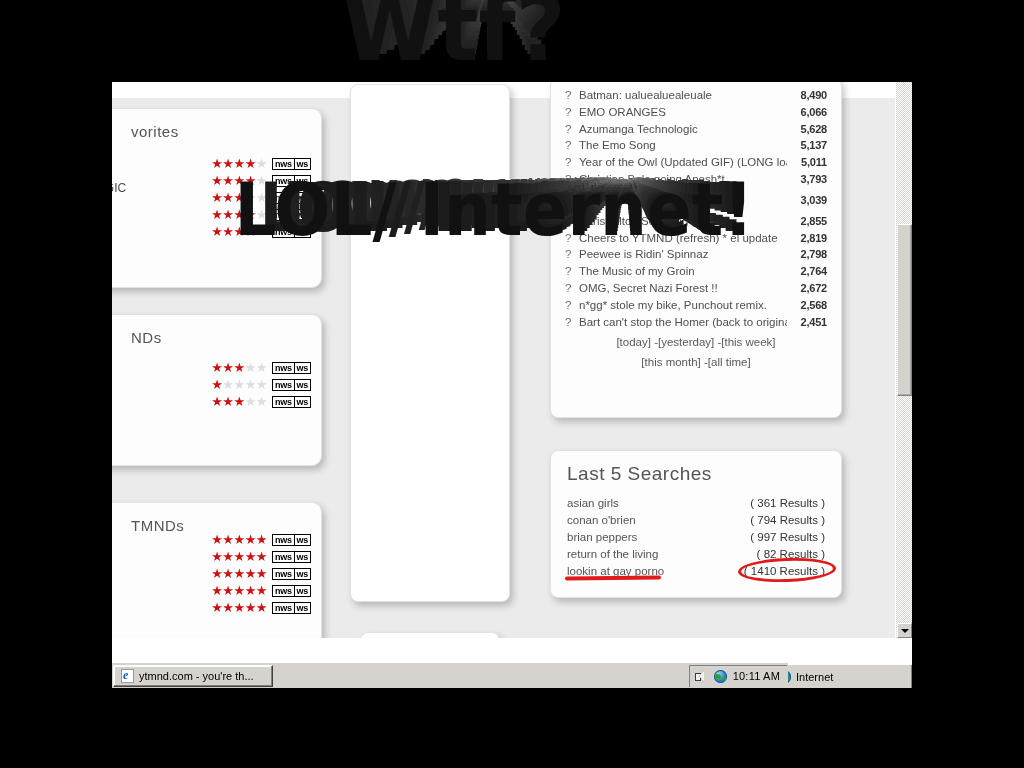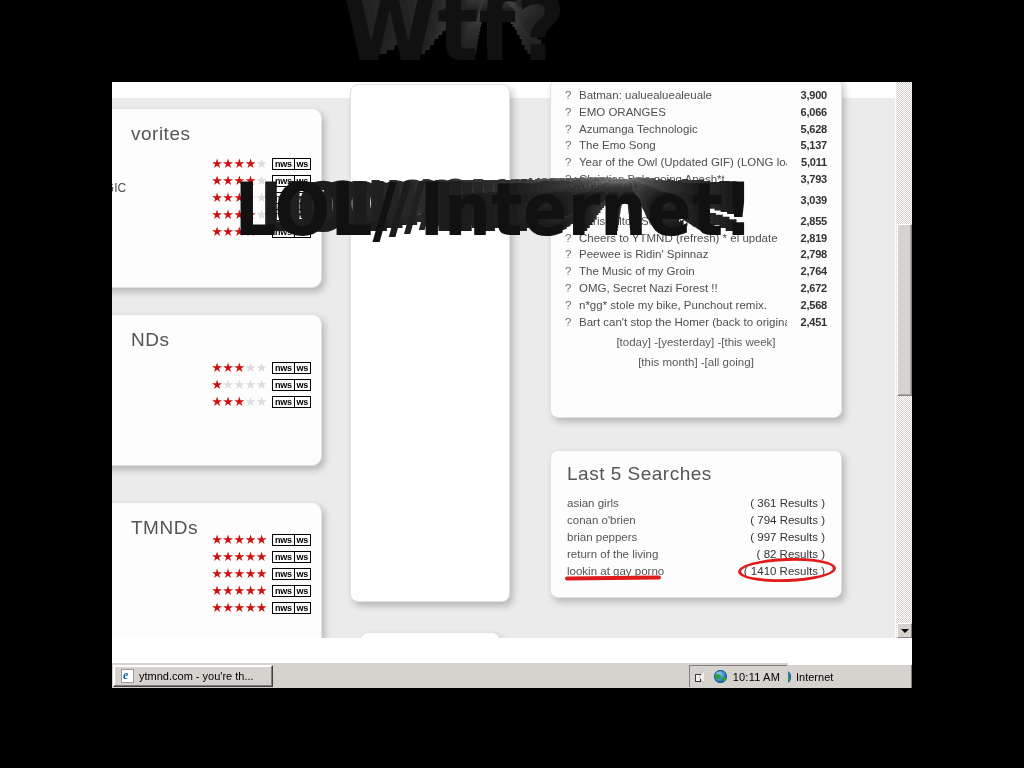--- a/index.html
+++ b/index.html
@@ -87,21 +87,21 @@
 
   
   .card {
     position: absolute;
     background: #fdfdfd;
     border: 1px solid #e2e2e2;
     border-radius: 10px;
     box-shadow: 3px 4px 7px rgba(0,0,0,0.22);
   }
   .card-title {
-    font-size: 19px;
+    font-size: 15px;
     color: #555555;
     letter-spacing: 0.5px;
     font-weight: normal;
     margin: 0;
     padding: 0;
   }
 
   
   #card-favorites { left: -90px; top: 26px; width: 300px; height: 180px; }
   #card-nds       { left: -90px; top: 232px; width: 300px; height: 152px; }
@@ -260,21 +260,21 @@
     background: #2f9e3f; border-radius: 50%;
   }
 
   
   #taskbar {
     position: absolute;
     left: 112px; top: 662px;
     width: 676px; height: 26px;
     background: #d6d3ce;
     border-top: 1px solid #ffffff;
-    display: flex; 
+    display: flex; align-items: center;
     padding: 2px 1px;
   }
   #task-button {
     height: 22px;
     min-width: 160px;
     background: #d6d3ce;
     border-top: 1px solid #ffffff;
     border-left: 1px solid #ffffff;
     border-right: 1px solid #404040;
     border-bottom: 1px solid #404040;
@@ -494,21 +494,21 @@
       </div>
 
       <div class="card" id="card-center"></div>
       <div class="card" id="card-bottom-stub"></div>
 
       <div class="card" id="card-topviewed">
         <div class="hit-list" id="hit-list">
             <div class="hit-row">
               <span class="hit-q">?</span>
               <span class="hit-name">Batman: ualuealuealeuale</span>
-              <span class="hit-count">3,900</span>
+              <span class="hit-count">8,490</span>
             </div>
             <div class="hit-row">
               <span class="hit-q">?</span>
               <span class="hit-name">EMO ORANGES</span>
               <span class="hit-count">6,066</span>
             </div>
             <div class="hit-row">
               <span class="hit-q">?</span>
               <span class="hit-name">Azumanga Technologic</span>
               <span class="hit-count">5,628</span>
@@ -563,21 +563,21 @@
               <span class="hit-name">n*gg* stole my bike, Punchout remix.</span>
               <span class="hit-count">2,568</span>
             </div>
             <div class="hit-row">
               <span class="hit-q">?</span>
               <span class="hit-name">Bart can't stop the Homer (back to original)</span>
               <span class="hit-count">2,451</span>
             </div>
           </div>
         <div class="hit-footer">[today] -[yesterday] -[this week]</div>
-        <div class="hit-footer">[this month] -[all going]</div>
+        <div class="hit-footer">[this month] -[all time]</div>
       </div>
 
       <div class="card" id="card-searches">
         <div class="searches-inner">
           <h2 class="card-title">Last 5 Searches</h2>
           <div id="search-list">
               <div class="search-row">
                 <span class="search-term">asian girls</span>
                 <span class="search-results">( 361 Results )</span>
               </div>

